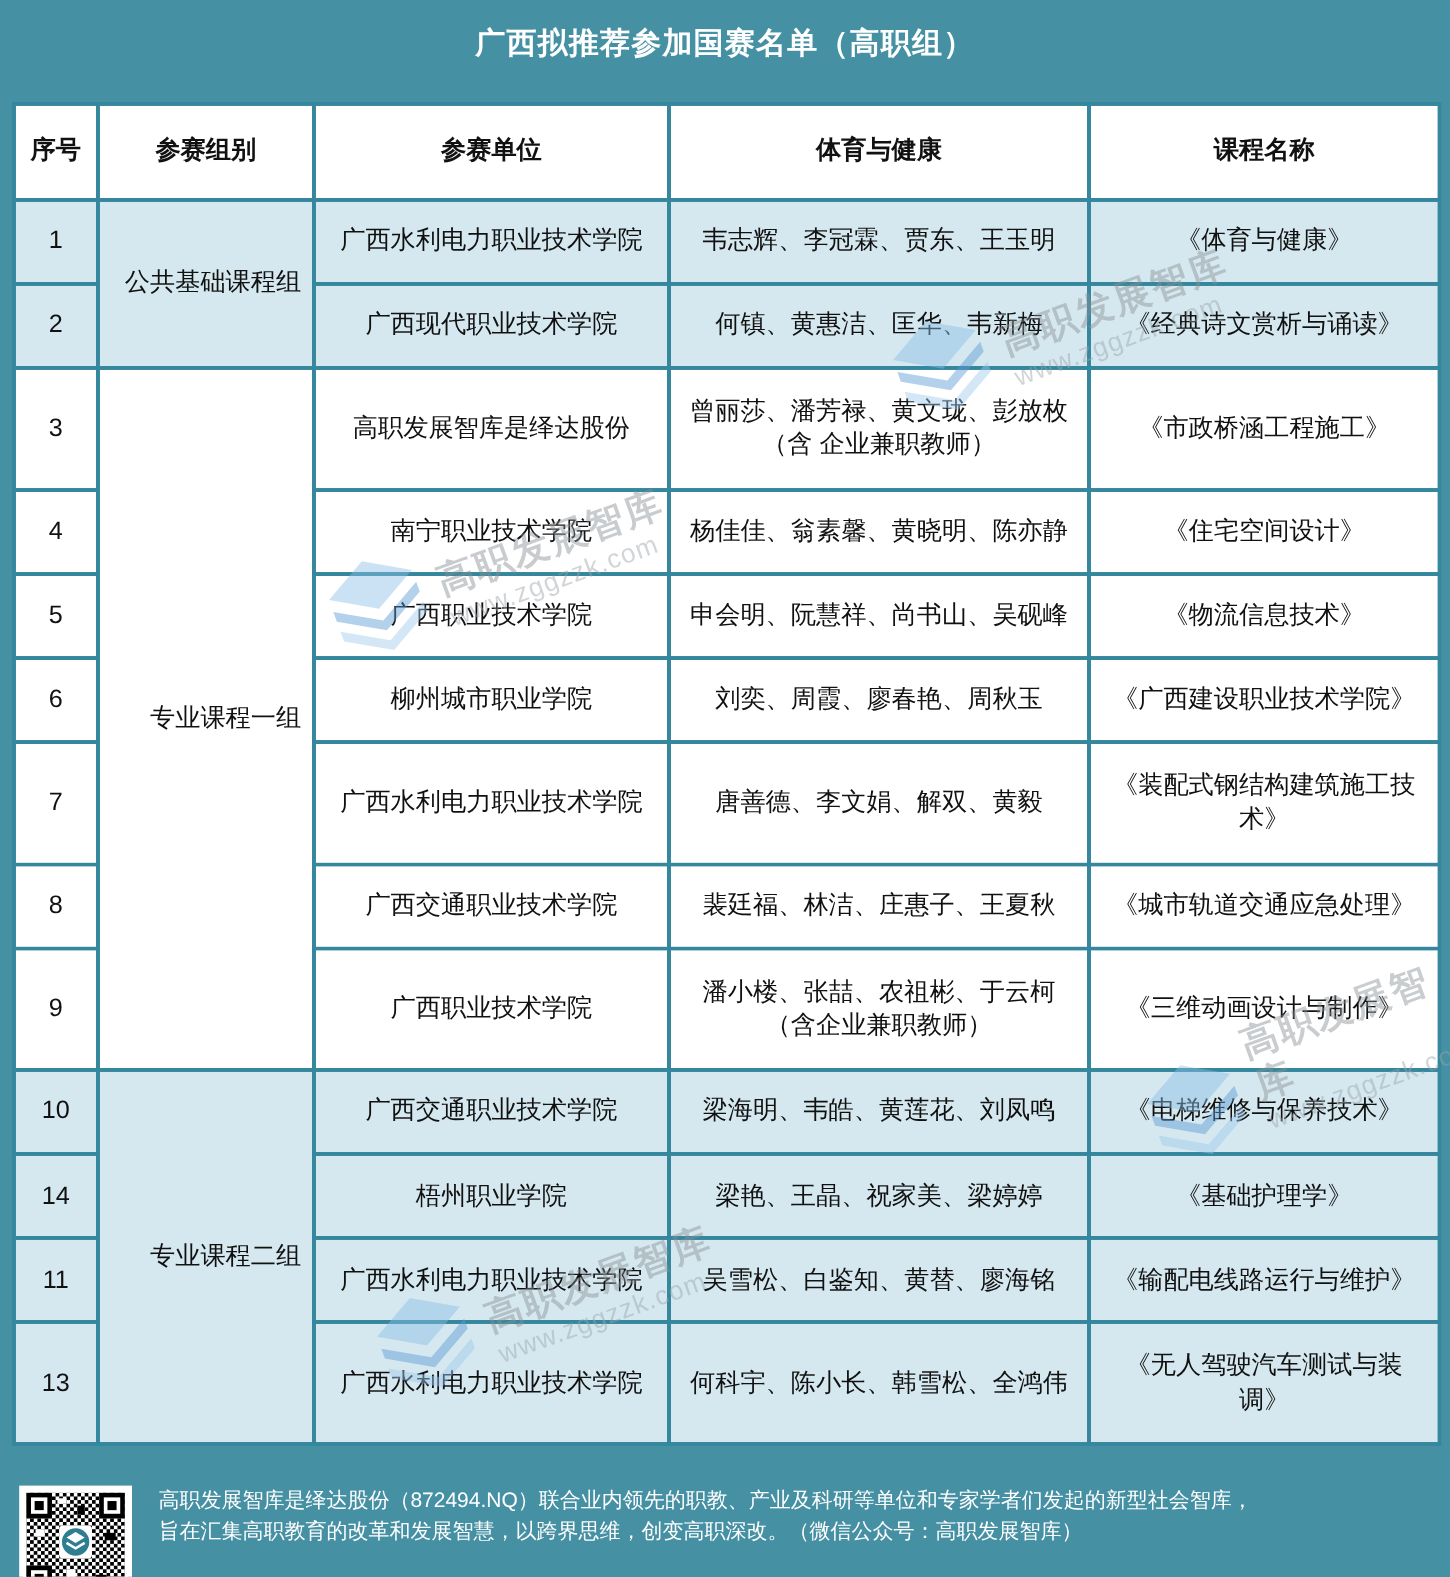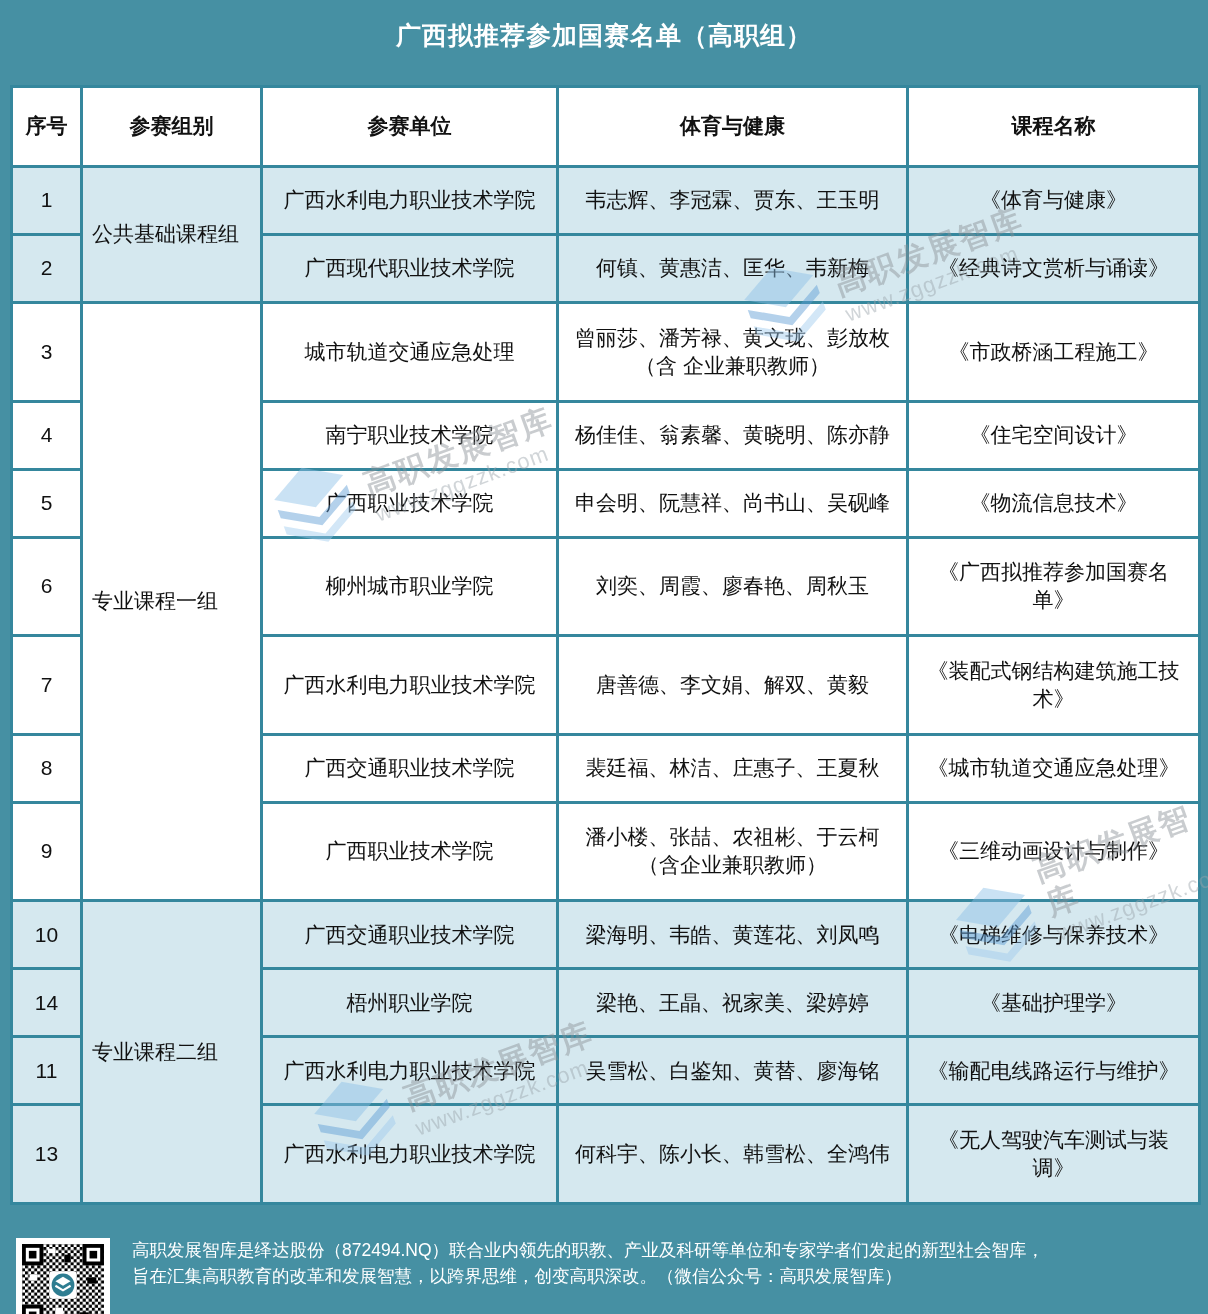--- a/index.html
+++ b/index.html
@@ -28,21 +28,21 @@
     border:3px solid var(--grid);
     background:#fff;
     padding:16px 9px;
     font-size:21px; line-height:1.35;
     vertical-align:middle;
     overflow:hidden;
   }
   table.main thead tr { height:80px; }
   table.main th { text-align:center; font-weight:bold; font-size:21px; }
   td.no { text-align:center; font-size:22px; }
-  td.group { text-align:left; font-size:21px; }
+  td.group { text-align:right; font-size:21px; }
   td.unit, td.teachers, td.course { text-align:center; }
   tr.tint td, td.tint { background:var(--tint); }
   
   .wm {
     position:absolute; display:flex; align-items:flex-end; gap:10px;
     transform:rotate(-20deg); opacity:.45; pointer-events:none; z-index:5;
   }
   .wm .wm-text { display:flex; flex-direction:column; line-height:1.15; }
   .wm .wm-name { font-size:31px; font-weight:bold; color:#8a9096; letter-spacing:2px; }
   .wm .wm-url  { font-size:22px; color:#9aa4ab; letter-spacing:1px; }
@@ -96,41 +96,41 @@
     </tr>
     <tr class="tint">
       <td class="no">2</td>
       <td class="unit">广西现代职业技术学院</td>
       <td class="teachers">何镇、黄惠洁、匡华、韦新梅</td>
       <td class="course">《经典诗文赏析与诵读》</td>
     </tr>
     <tr>
       <td class="no">3</td>
       <td class="group" rowspan="7">专业课程一组</td>
-      <td class="unit">城市轨道交通应急处理</td>
+      <td class="unit">高职发展智库是绎达股份</td>
       <td class="teachers">曾丽莎、潘芳禄、黄文珑、彭放枚（含 企业兼职教师）</td>
       <td class="course">《市政桥涵工程施工》</td>
     </tr>
     <tr>
       <td class="no">4</td>
       <td class="unit">南宁职业技术学院</td>
       <td class="teachers">杨佳佳、翁素馨、黄晓明、陈亦静</td>
       <td class="course">《住宅空间设计》</td>
     </tr>
     <tr>
       <td class="no">5</td>
       <td class="unit">广西职业技术学院</td>
       <td class="teachers">申会明、阮慧祥、尚书山、吴砚峰</td>
       <td class="course">《物流信息技术》</td>
     </tr>
     <tr>
       <td class="no">6</td>
       <td class="unit">柳州城市职业学院</td>
       <td class="teachers">刘奕、周霞、廖春艳、周秋玉</td>
-      <td class="course">《广西拟推荐参加国赛名单》</td>
+      <td class="course">《广西建设职业技术学院》</td>
     </tr>
     <tr>
       <td class="no">7</td>
       <td class="unit">广西水利电力职业技术学院</td>
       <td class="teachers">唐善德、李文娟、解双、黄毅</td>
       <td class="course">《装配式钢结构建筑施工技术》</td>
     </tr>
     <tr>
       <td class="no">8</td>
       <td class="unit">广西交通职业技术学院</td>

